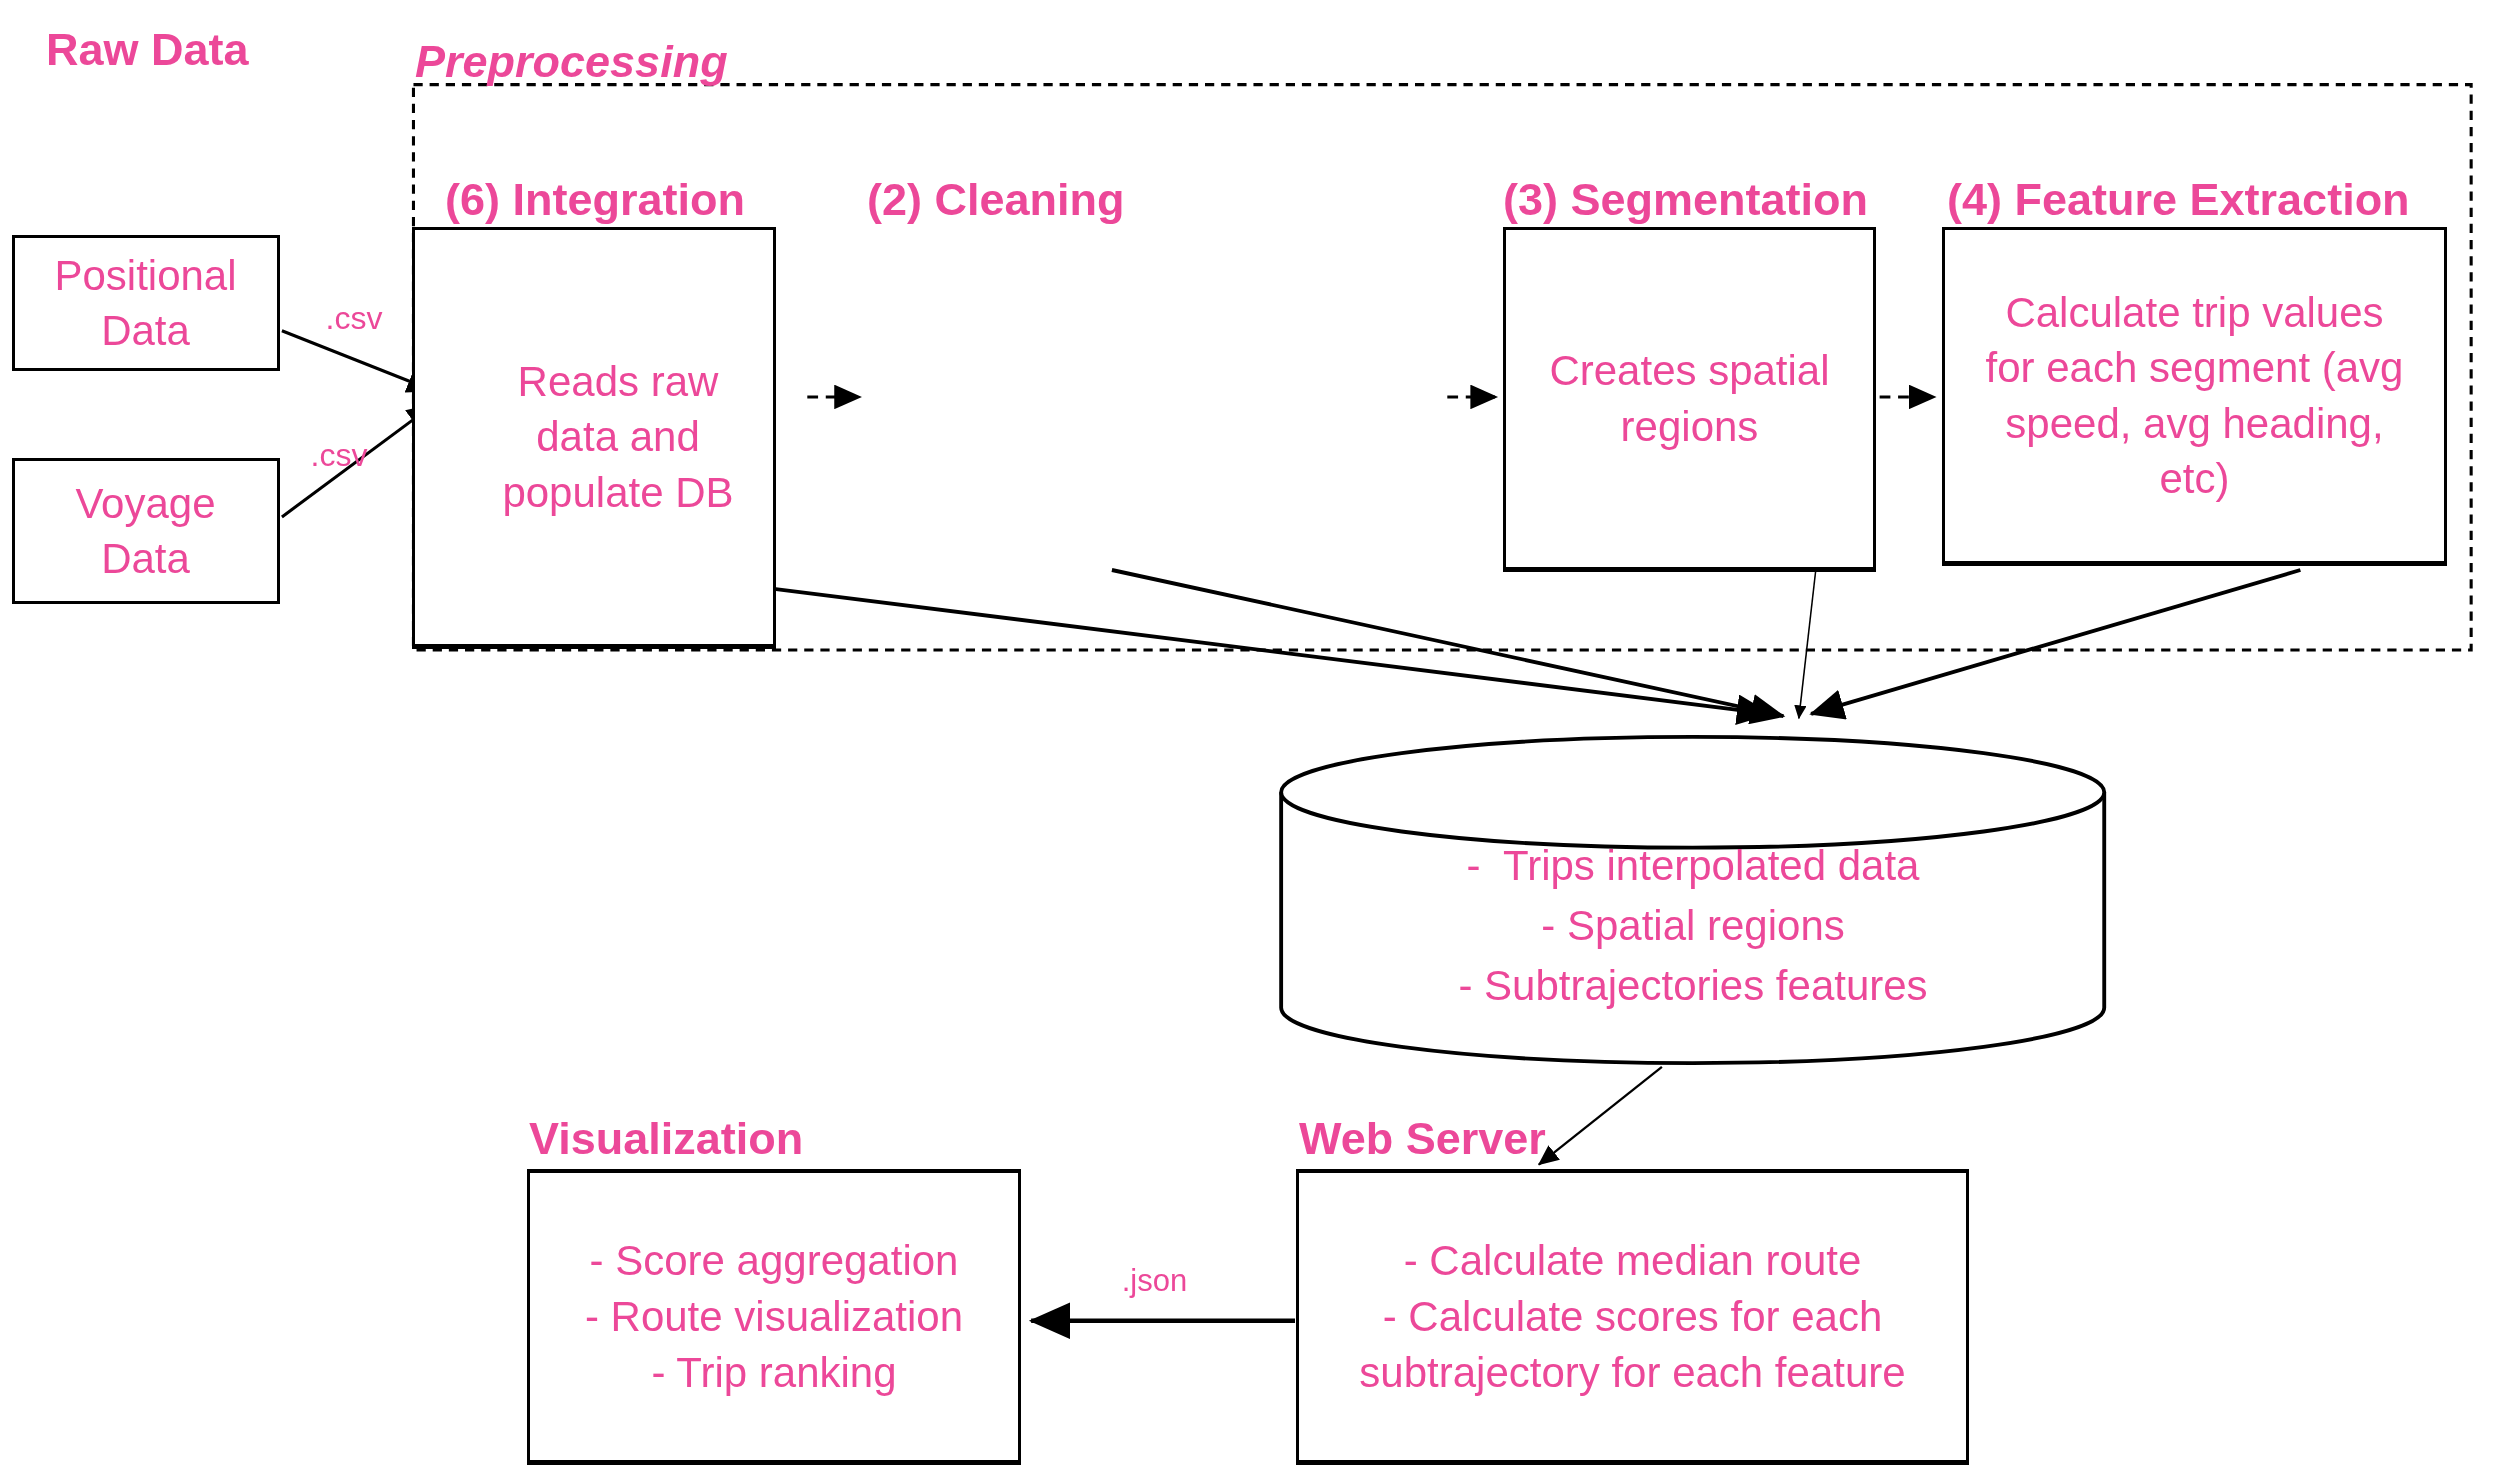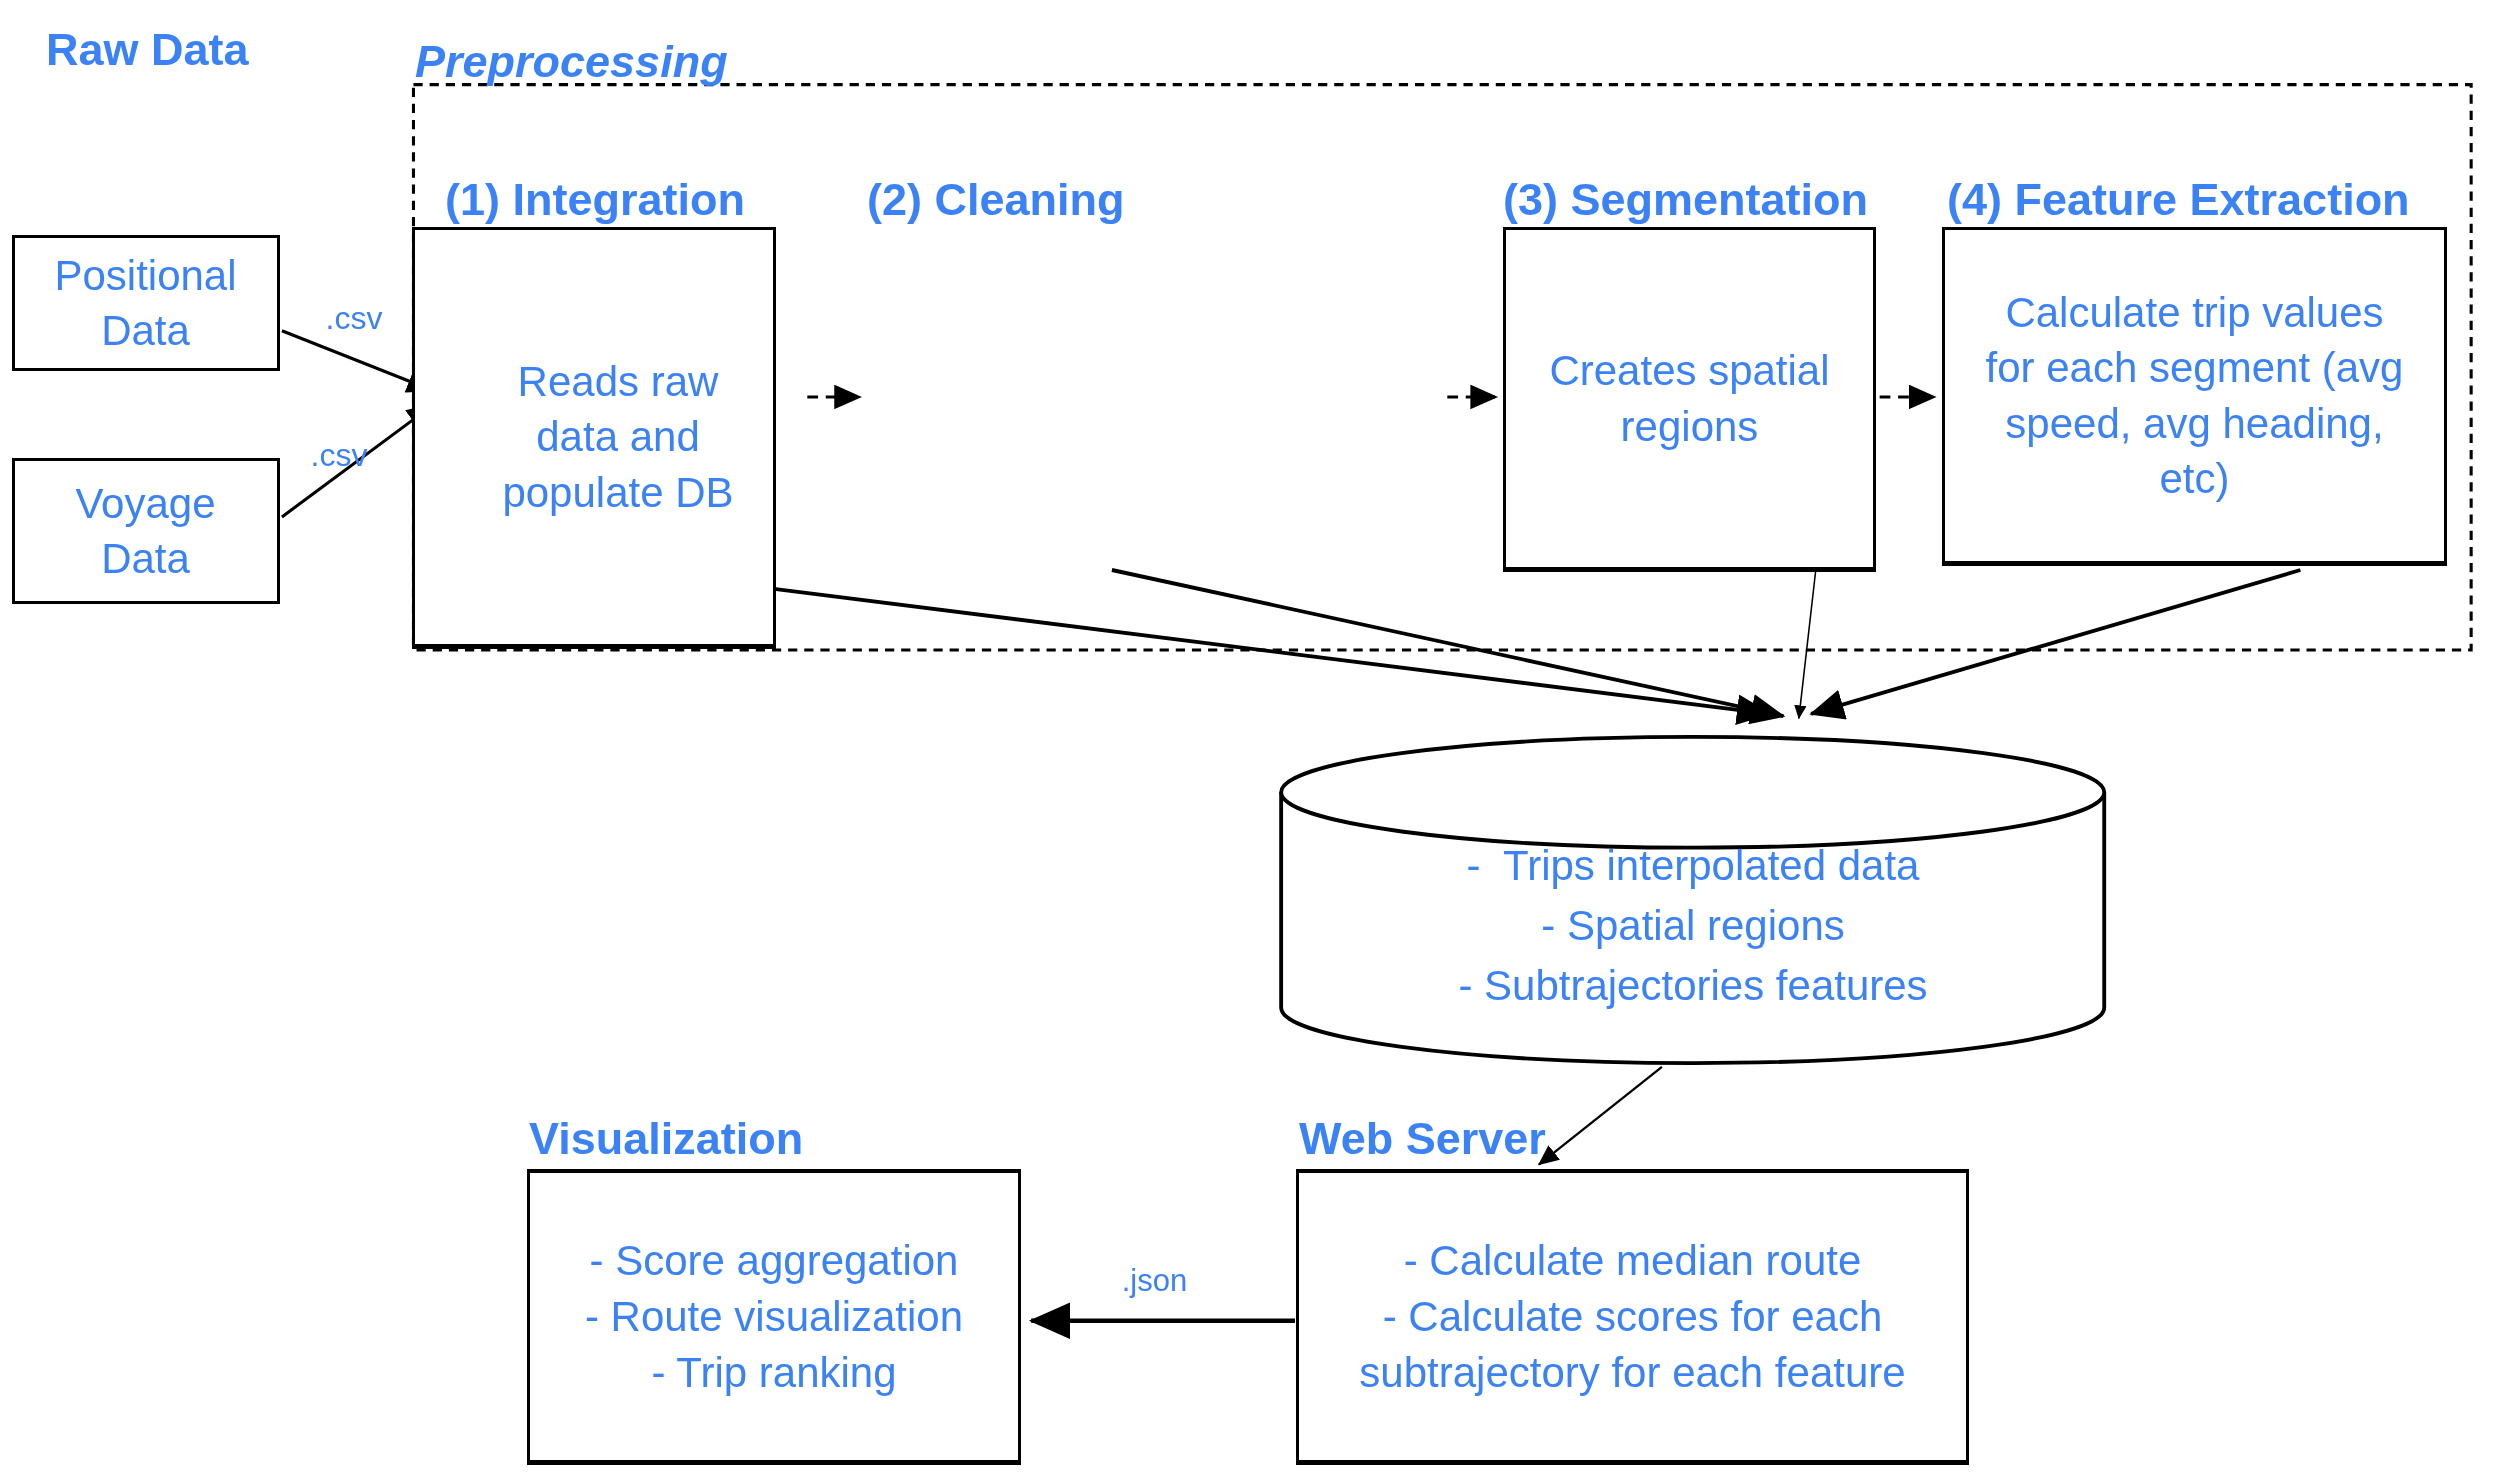--- a/index.html
+++ b/index.html
@@ -1,21 +1,21 @@
 <!DOCTYPE html>
 <html style="font-size:12.3px"><head>
 <meta charset="utf-8">
 <style>
   html, body { margin: 0; padding: 0; background: #ffffff; }
   #stage {
     position: relative;
     width: 2500px;
     height: 1480px;
     background: #ffffff;
-    color: #3b82f6;
+    color: #ec4899;
     font-family: "Liberation Sans", sans-serif;
     overflow: hidden;
   }
   #lines-svg { position: absolute; left: 0; top: 0; width: 2500px; height: 1480px; }
   .heading {
     position: absolute;
     font-weight: bold;
     font-size: 45px;
     line-height: 1.1;
     white-space: nowrap;
@@ -95,21 +95,21 @@
   <div class="box raw" style="left:11.5px; top:235px; width:268px; height:136px;">
     <div style="width:231px;">Positional Data</div>
   </div>
   <div class="box raw" style="left:11.5px; top:458px; width:268px; height:146px;">
     <div style="width:231px;">Voyage Data</div>
   </div>
 
   <div class="edge-label" style="left:300px; top:300px; width:108px;">.csv</div>
   <div class="edge-label" style="left:285px; top:437px; width:108px;">.csv</div>
 
-  <div class="heading" style="left:445px; top:175px;">(1) Integration</div>
+  <div class="heading" style="left:445px; top:175px;">(6) Integration</div>
   <div class="heading" style="left:867px; top:175px;">(2) Cleaning</div>
   <div class="heading" style="left:1503px; top:175px;">(3) Segmentation</div>
   <div class="heading" style="left:1947px; top:175px;">(4) Feature Extraction</div>
 
   <div class="box" style="left:412px; top:227px; width:364px; height:422px;padding-left:48px;">
     <div style="width:285px;">Reads raw data and populate DB</div>
   </div>
 
 
   <div class="box" style="left:1503px; top:227px; width:373px; height:345px;justify-content:center;">

